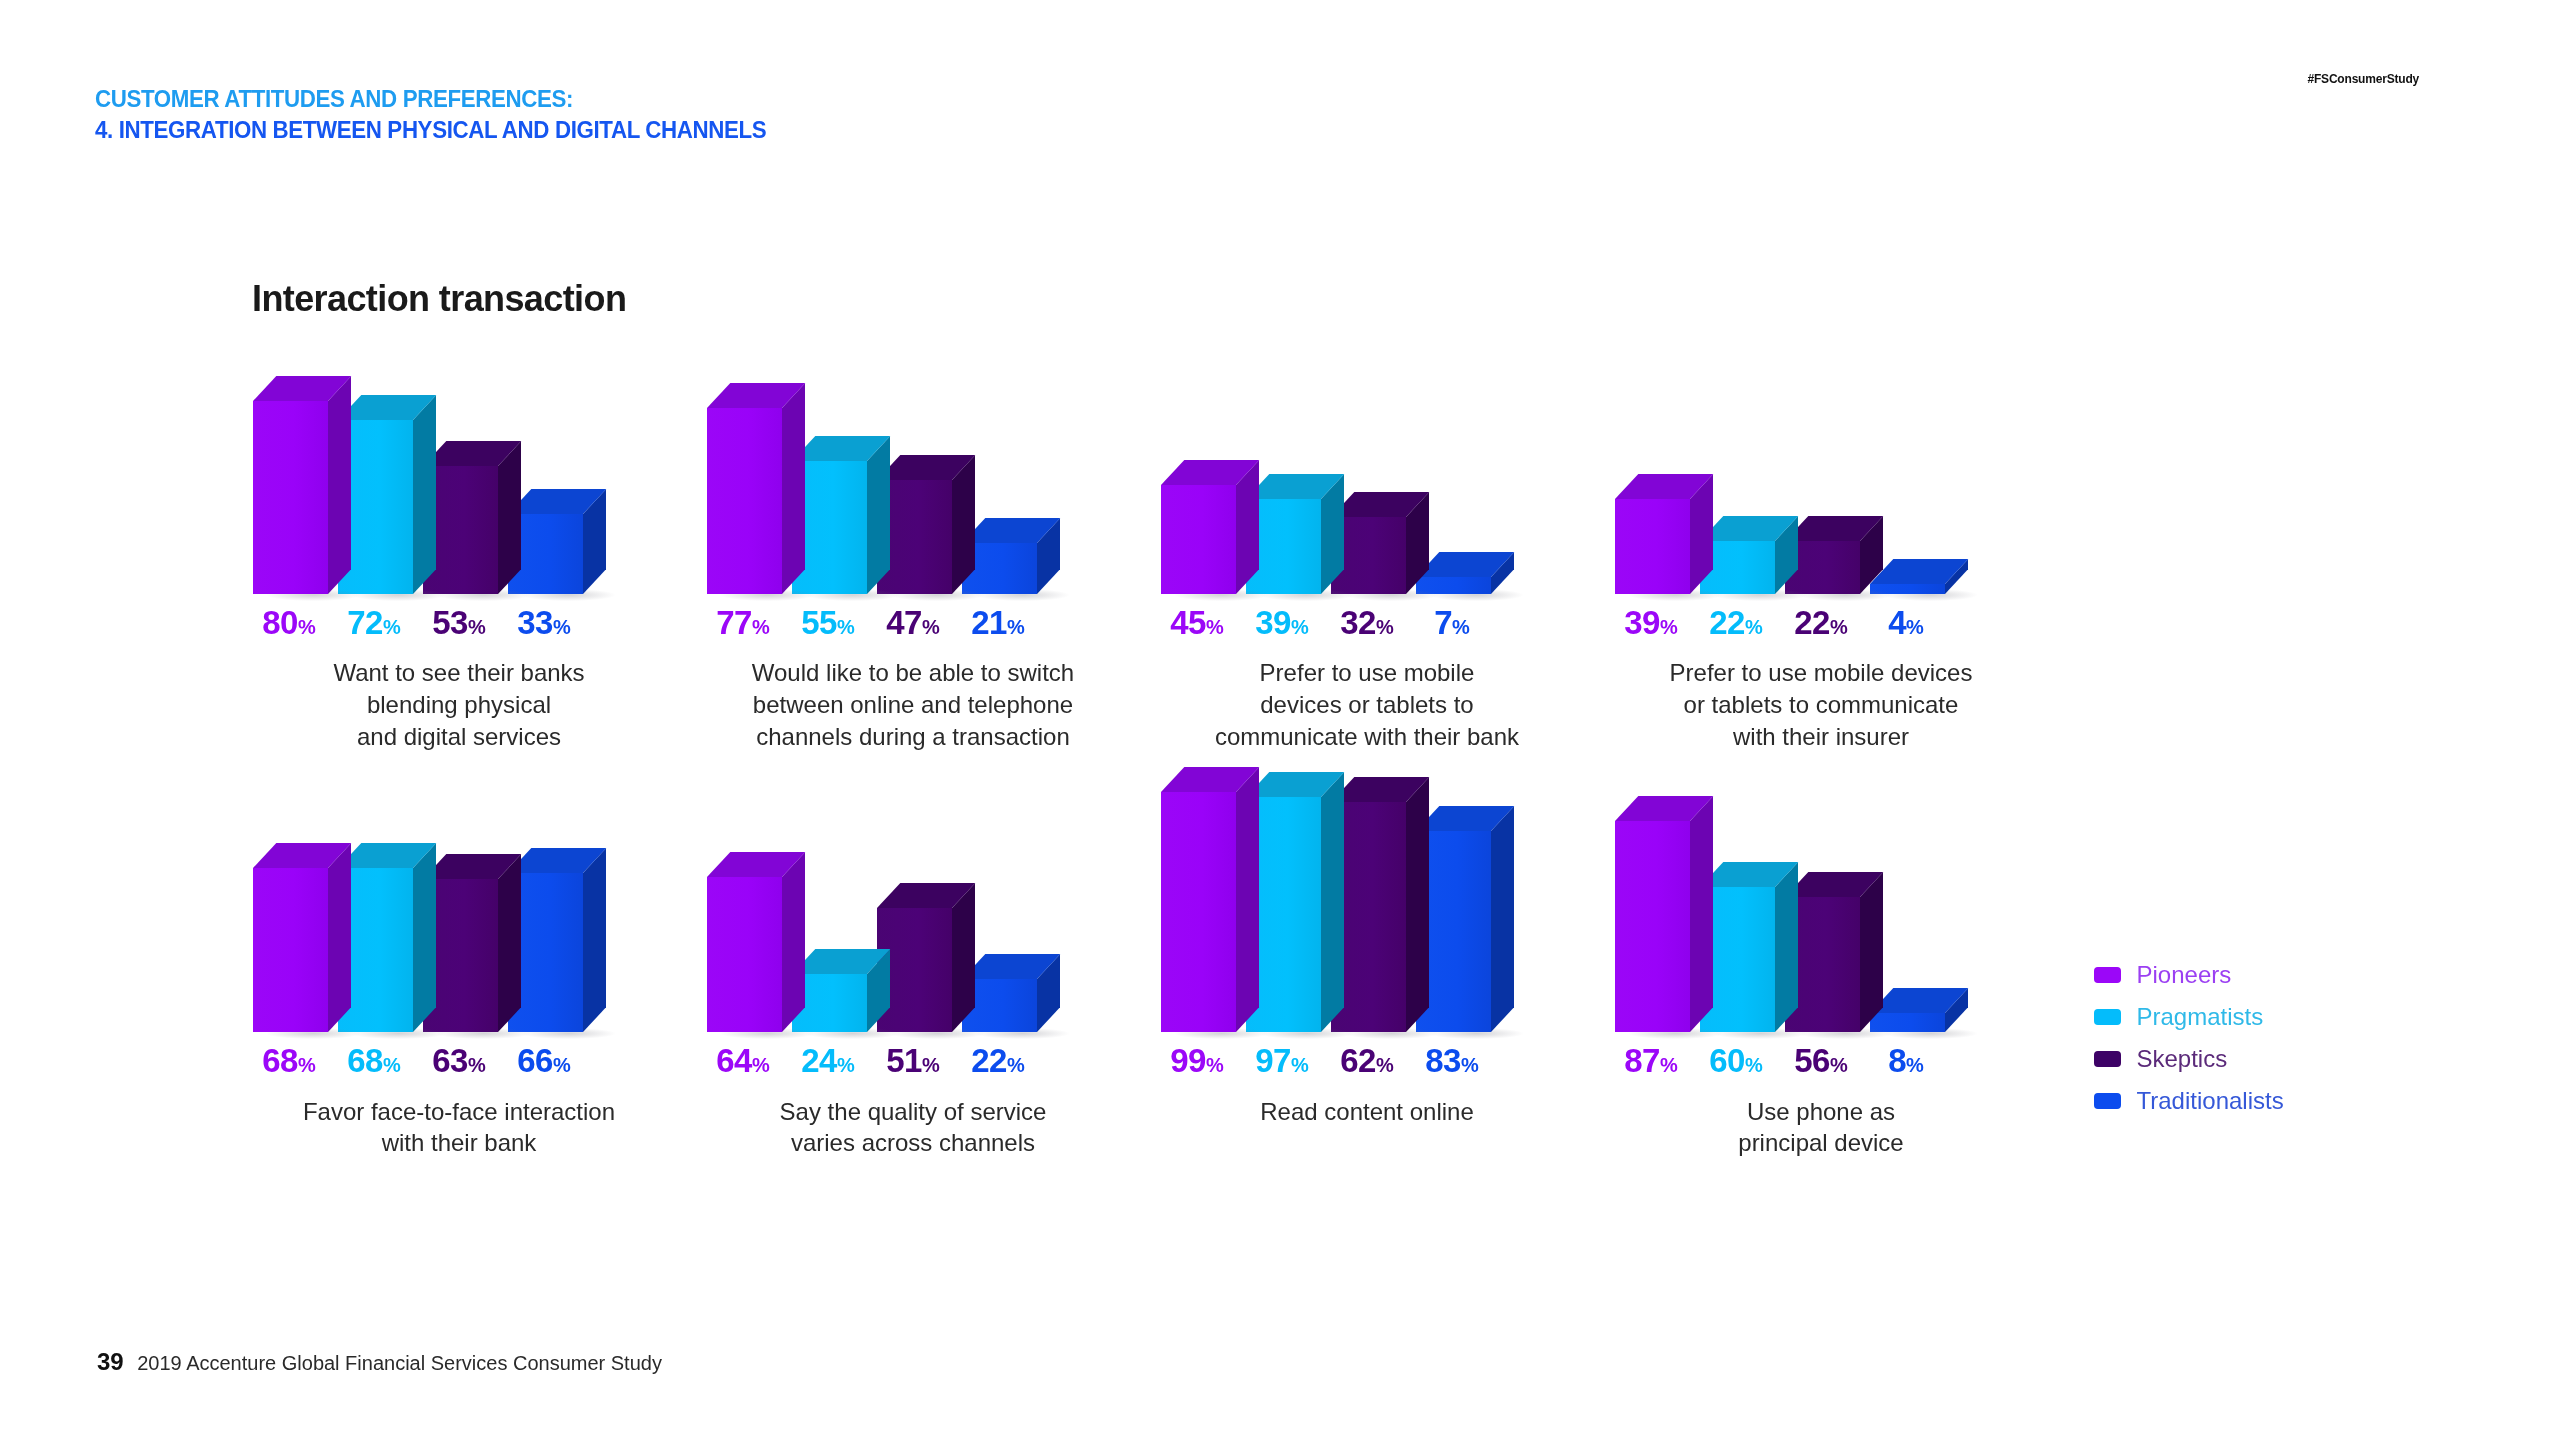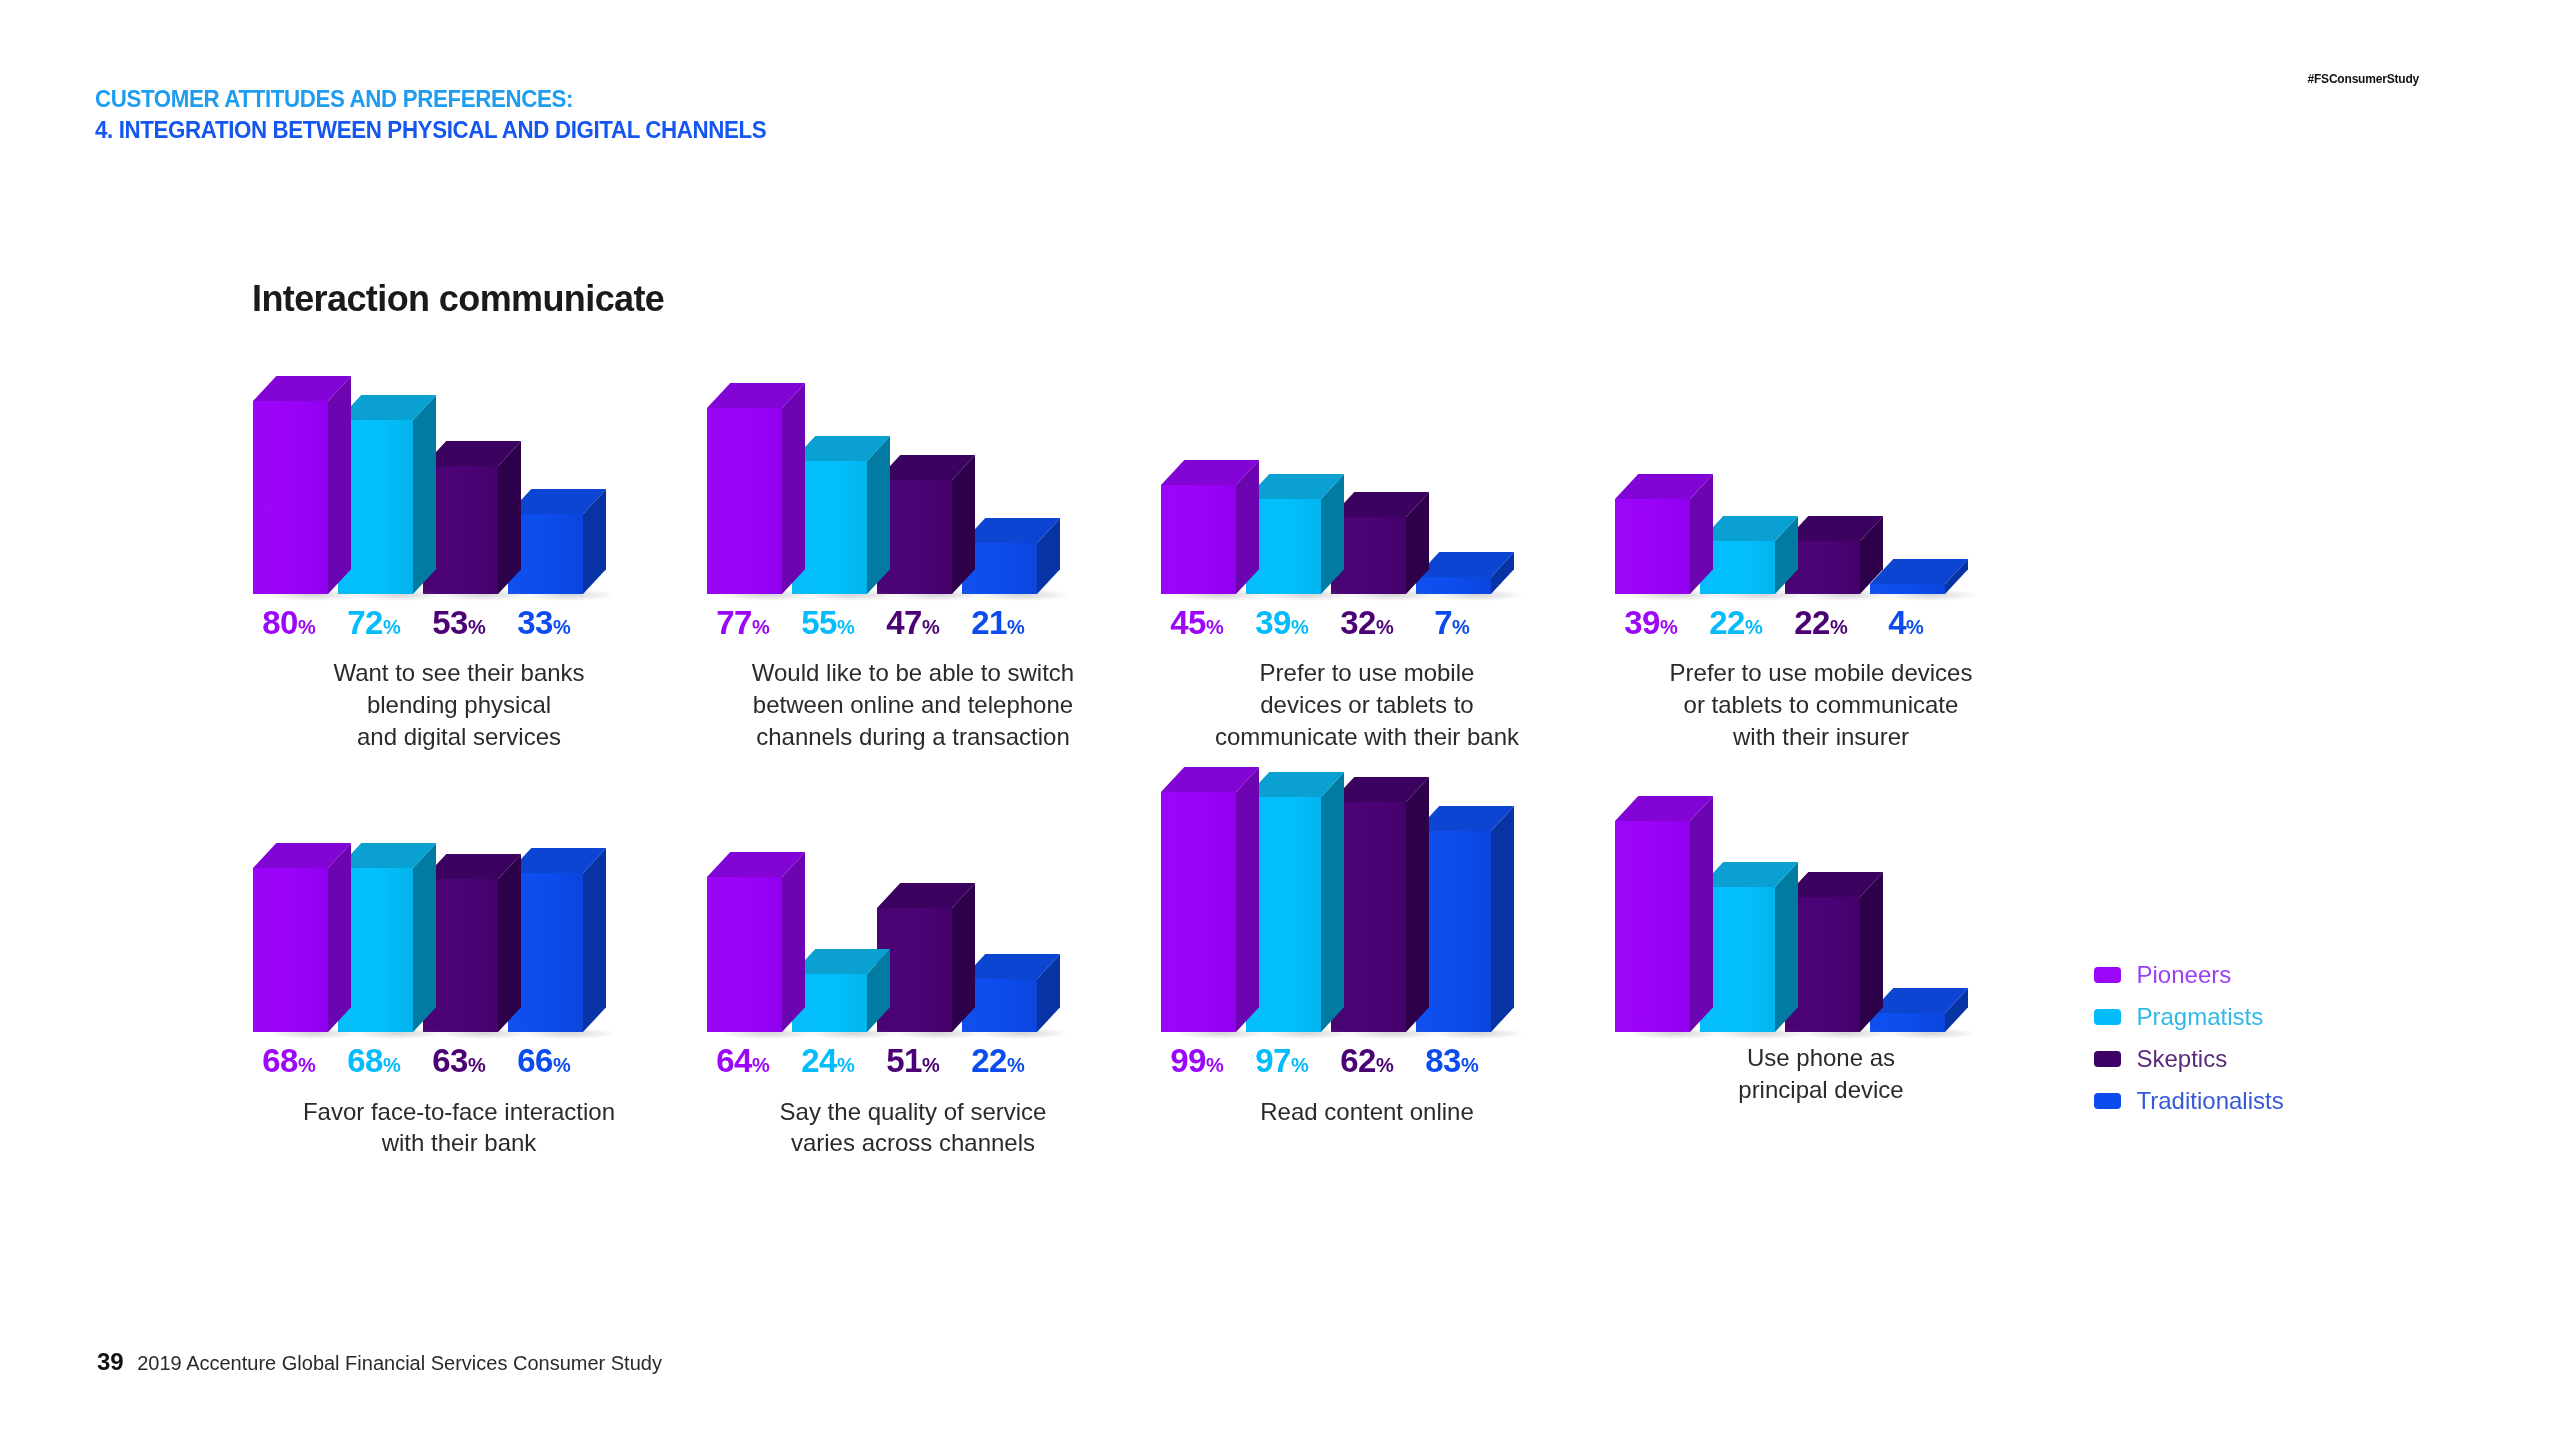--- a/index.html
+++ b/index.html
@@ -237,21 +237,21 @@
 </head>
 <body>
 
 <div id="eyebrow">
   <span class="l1">CUSTOMER ATTITUDES AND PREFERENCES:</span>
   <span class="l2">4. INTEGRATION BETWEEN PHYSICAL AND DIGITAL CHANNELS</span>
 </div>
 
 <div id="hashtag">#FSConsumerStudy</div>
 
-<div id="section-title">Interaction communicate</div>
+<div id="section-title">Interaction transaction</div>
 
 <div id="chart-grid">
     <div class="chart-row">
       <div class="chart-cell">
         <div class="plot">
           <div class="bars">
             <div class="bar3d s0" style="left: 21px; height: 193px; z-index: 10;">
               <div class="shadow"></div>
               <div class="side"></div>
               <div class="top"></div>
@@ -530,20 +530,26 @@
               <div class="top"></div>
               <div class="face"></div>
             </div>
             <div class="bar3d s3" style="left: 276px; height: 19.3px; z-index: 7;">
               <div class="shadow"></div>
               <div class="side"></div>
               <div class="top"></div>
               <div class="face"></div>
             </div>
           </div>
+        </div>
+        <div class="values">
+          <div class="value v0" style="left: 57px;"><span>87</span><span class="pct">%</span></div>
+          <div class="value v1" style="left: 142px;"><span>60</span><span class="pct">%</span></div>
+          <div class="value v2" style="left: 227px;"><span>56</span><span class="pct">%</span></div>
+          <div class="value v3" style="left: 312px;"><span>8</span><span class="pct">%</span></div>
         </div>
         <div class="caption">Use phone as<br>principal device</div>
       </div>
     </div>
   </div>
 
 <div id="legend">
     <div class="legend-item lg0">
       <span class="legend-swatch"></span>
       <span class="legend-label">Pioneers</span>

